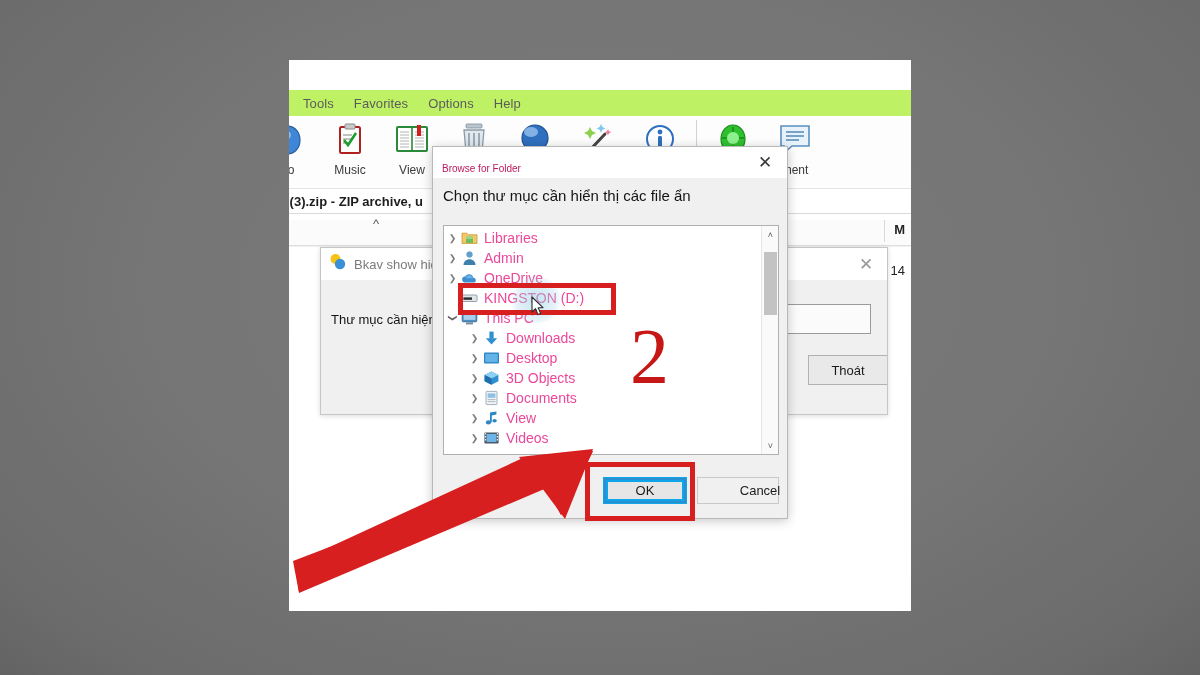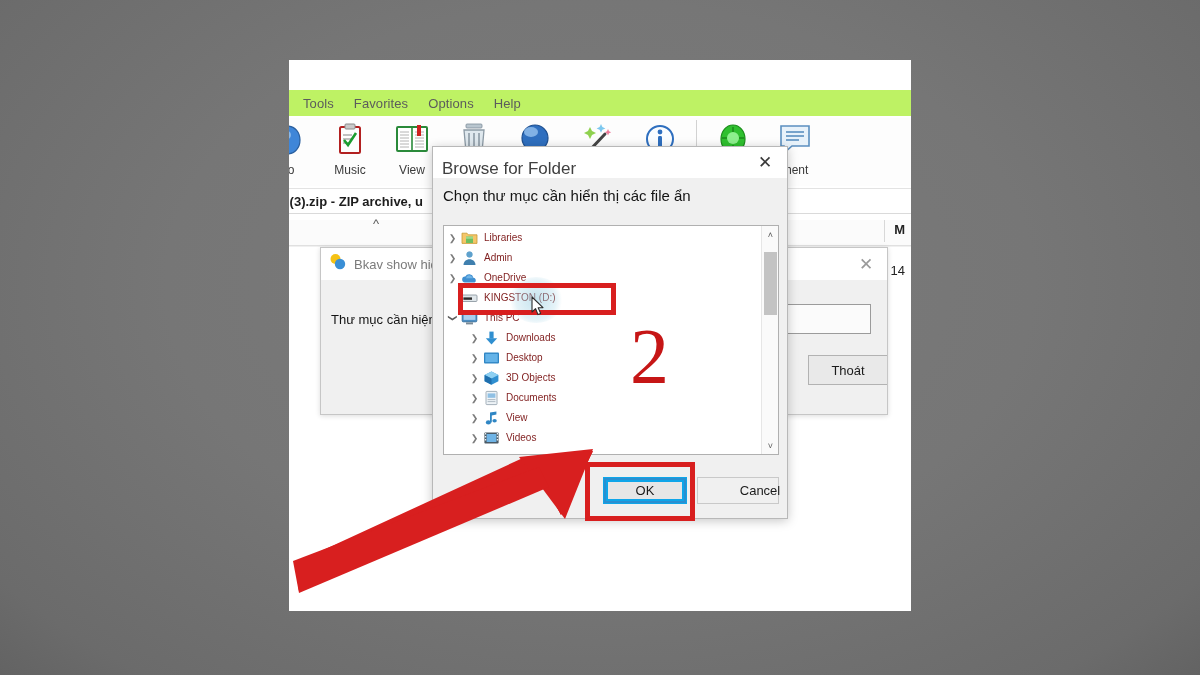--- a/index.html
+++ b/index.html
@@ -209,22 +209,22 @@
   }
   .bf-titlebar {
     position: absolute;
     left: 0; top: 0;
     width: 100%; height: 31px;
     background: #ffffff;
     display: flex;
     align-items: center;
   }
   .bf-title {
-    font-size: 17px;
-    color: #404040;
+    font-size: 10px;
+    color: #be185d;
     margin-left: 9px;
     white-space: nowrap;
     margin-top: 12px;
   }
   .bf-close {
     position: absolute;
     right: 0; top: 0;
     width: 44px; height: 31px;
     display: flex; align-items: center; justify-content: center;
     font-size: 17px;
@@ -268,22 +268,22 @@
     line-height: 20px;
   }
   .tr-chev.down { color: #5e5e5e; }
   .tr-ico {
     width: 17px; height: 16px;
     flex: 0 0 17px;
     margin-right: 6px;
     position: relative;
   }
   .tr-lbl {
-    font-size: 10px;
-    color: #7f1d1d;
+    font-size: 14px;
+    color: #ec4899;
     line-height: 20px;
   }
   .tr-row.sel .tr-sel-bg {
     position: absolute;
     left: 18px; top: 0;
     height: 20px;
     background: #cfe8f7;
     z-index: -1;
   }
   .tr-row.indent { padding-left: 22px; }

